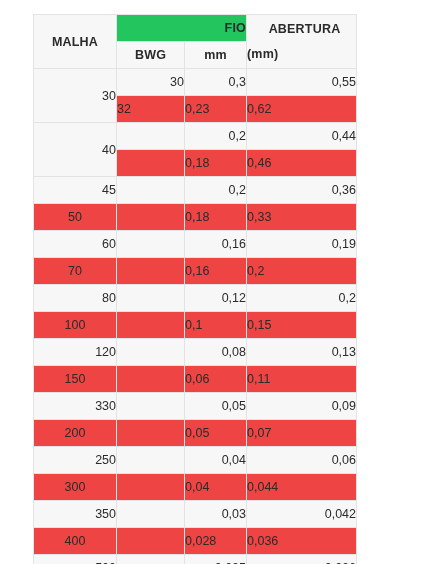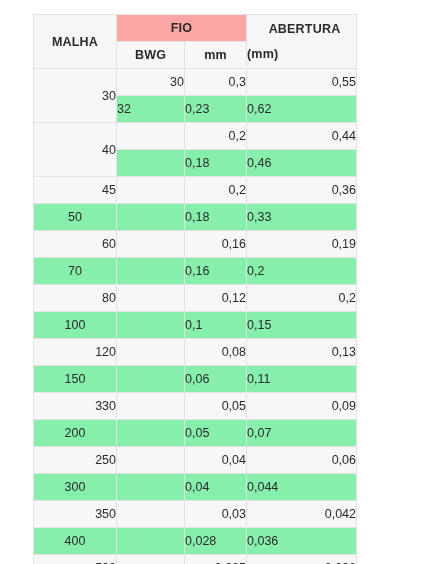--- a/index.html
+++ b/index.html
@@ -54,23 +54,23 @@
     font-size: 12px;
     color: #1a1a1a;
     background: #f7f7f7;
     letter-spacing: 0.2px;
   }
   th.h-malha {
     text-align: center;
     background: #f7f7f7;
   }
   th.h-fio {
-    text-align: center;
-    padding-left: 9px;
-    background: #fca5a5;
+    text-align: right;
+    padding-left: 9px;
+    background: #22c55e;
   }
   th.h-bwg,
   th.h-mm {
     text-align: center;
     background: #f7f7f7;
   }
   th.h-ab {
     background: #f7f7f7;
     padding: 0 8px;
     text-align: left;
@@ -105,21 +105,21 @@
   }
   td.ab-cell {
     text-align: left;
     padding-left: 9px;
   }
   tr.shade td {
     background: #f7f7f7;
     text-align: right;
   }
   tr.plain td {
-    background: #86efac;
+    background: #ef4444;
   }
 </style>
 </head>
 <body>
 
 <div class="page">
   <div class="table-wrap">
     <table class="mesh-table">
       <colgroup>
         <col class="c-malha">

